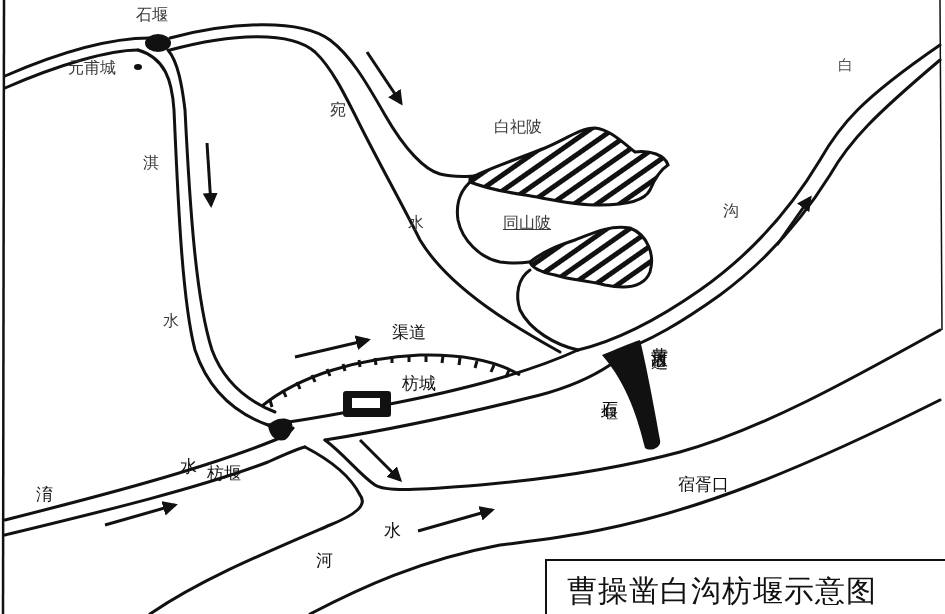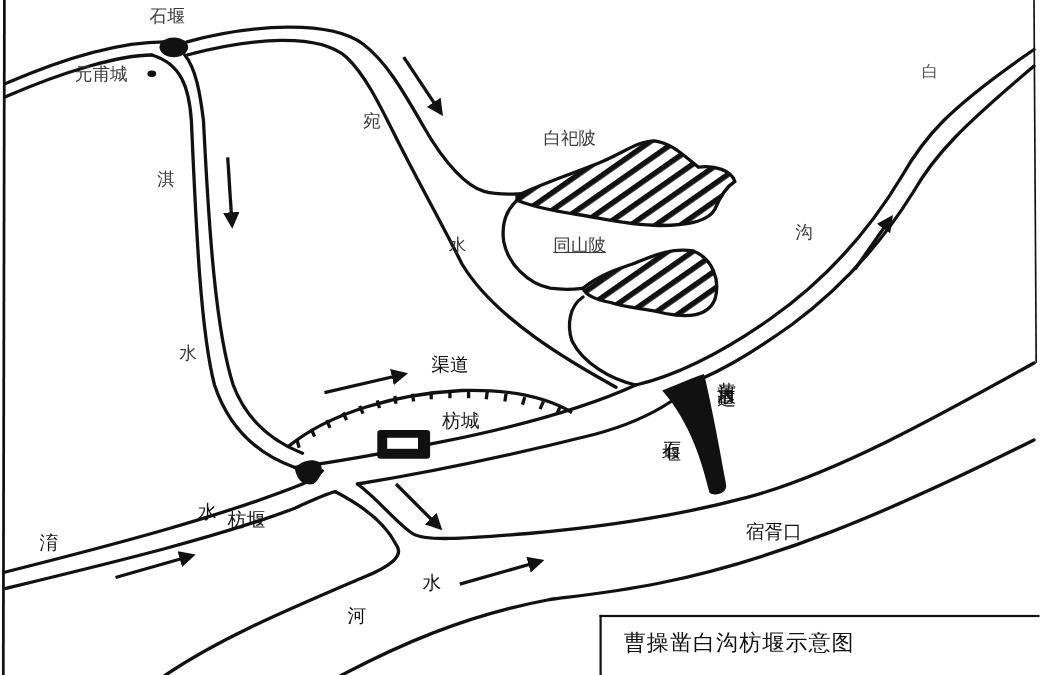--- a/index.html
+++ b/index.html
@@ -7,21 +7,21 @@
          font-family: "DejaVu Serif", "Liberation Serif", serif; color: #222; }
   #map { position: absolute; left: 0; top: 0; width: 945px; height: 614px; }
   .lbl { position: absolute; font-size: 16px; color: #3a3a3a; line-height: 1; white-space: nowrap; }
   .lbl.dark { color: #111; font-size: 17px; }
   .lbl.small { font-size: 15px; color: #555; }
   .vert { writing-mode: vertical-rl; text-orientation: upright; letter-spacing: 2px; }
   .title-box { position: absolute; left: 545px; top: 559px; width: 410px; height: 60px;
                border-left: 2px solid #111; border-top: 2px solid #111; background: #fff;
                box-sizing: border-box; }
   .title-text { position: absolute; left: 20px; top: 10px; font-family: "DejaVu Sans", "Liberation Sans", sans-serif;
-                font-size: 20px; color: #111; letter-spacing: 1px; white-space: nowrap; }
+                font-size: 30px; color: #111; letter-spacing: 1px; white-space: nowrap; }
 </style>
 </head>
 <body>
 
 <svg id="map" viewBox="0 0 945 614" xmlns="http://www.w3.org/2000/svg">
   <defs>
     <pattern id="hatch" patternUnits="userSpaceOnUse" width="13" height="13" patternTransform="rotate(-35)">
       <rect width="13" height="13" fill="#fff"></rect>
       <rect width="13" height="5" fill="#111"></rect>
     </pattern>

